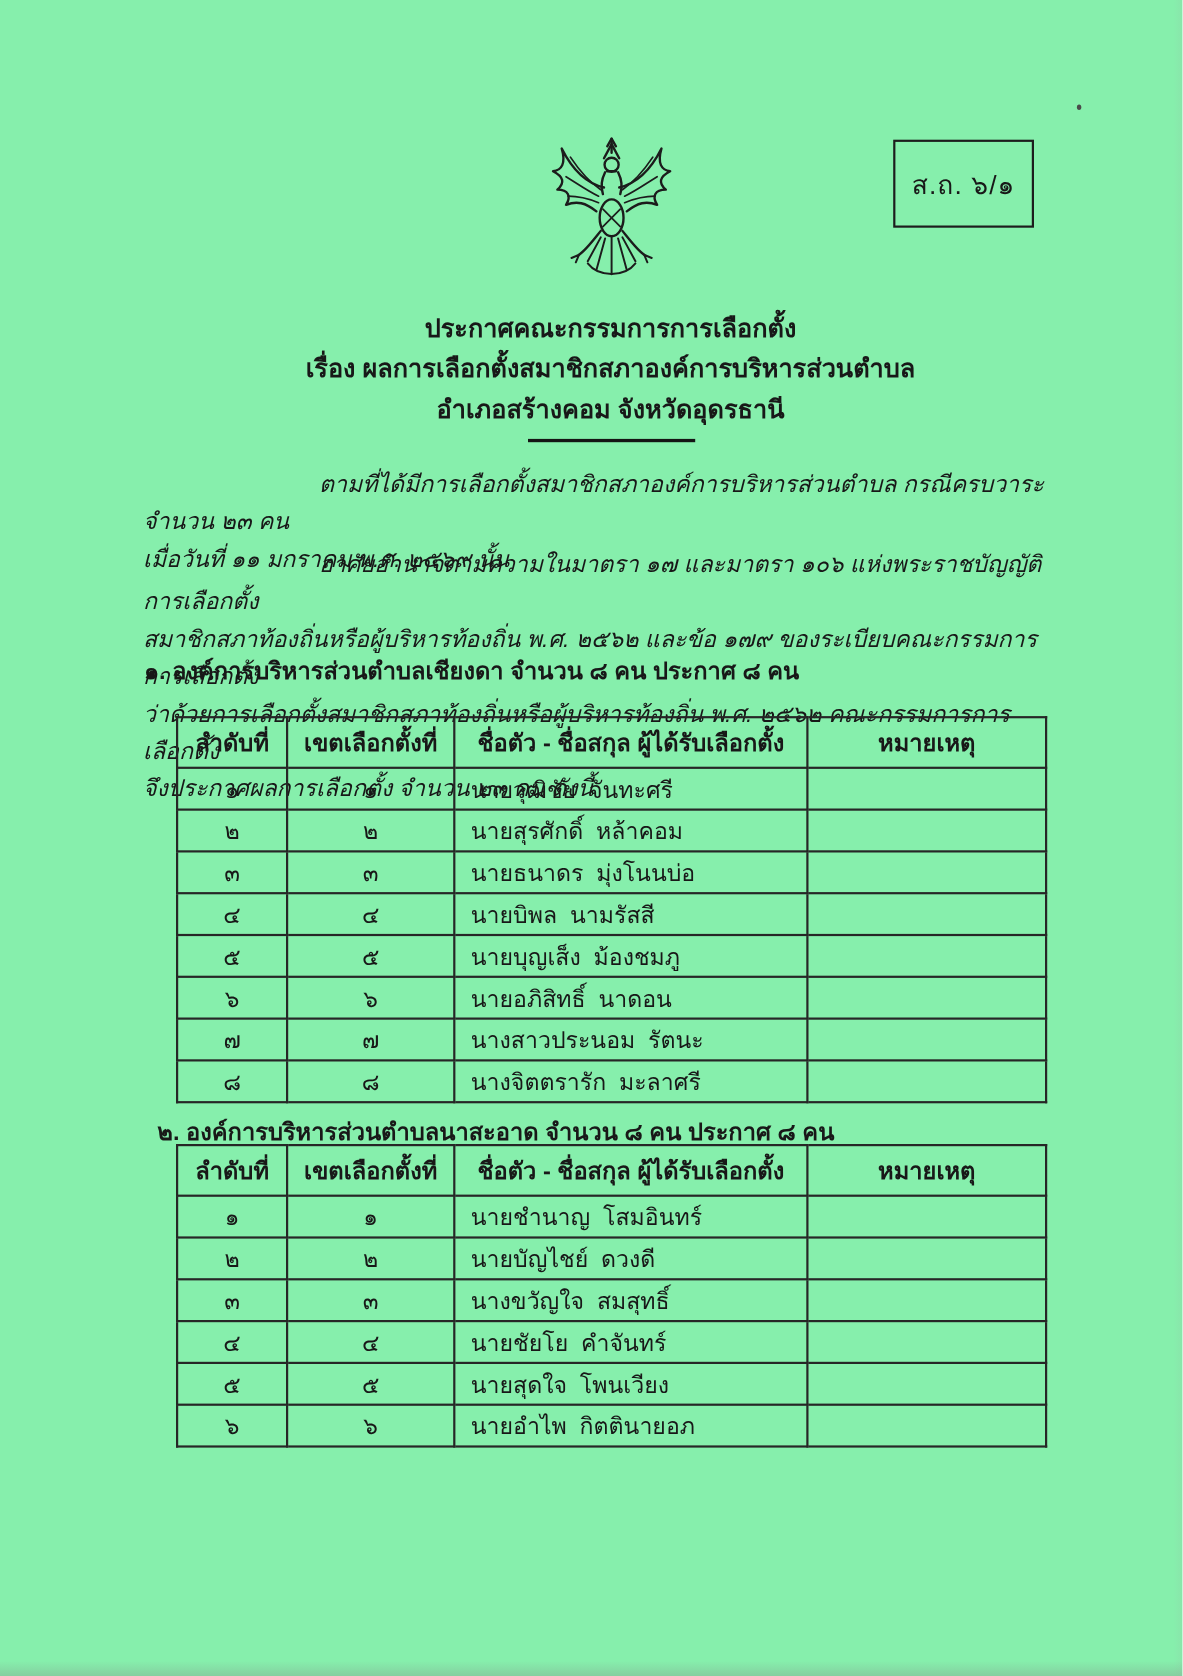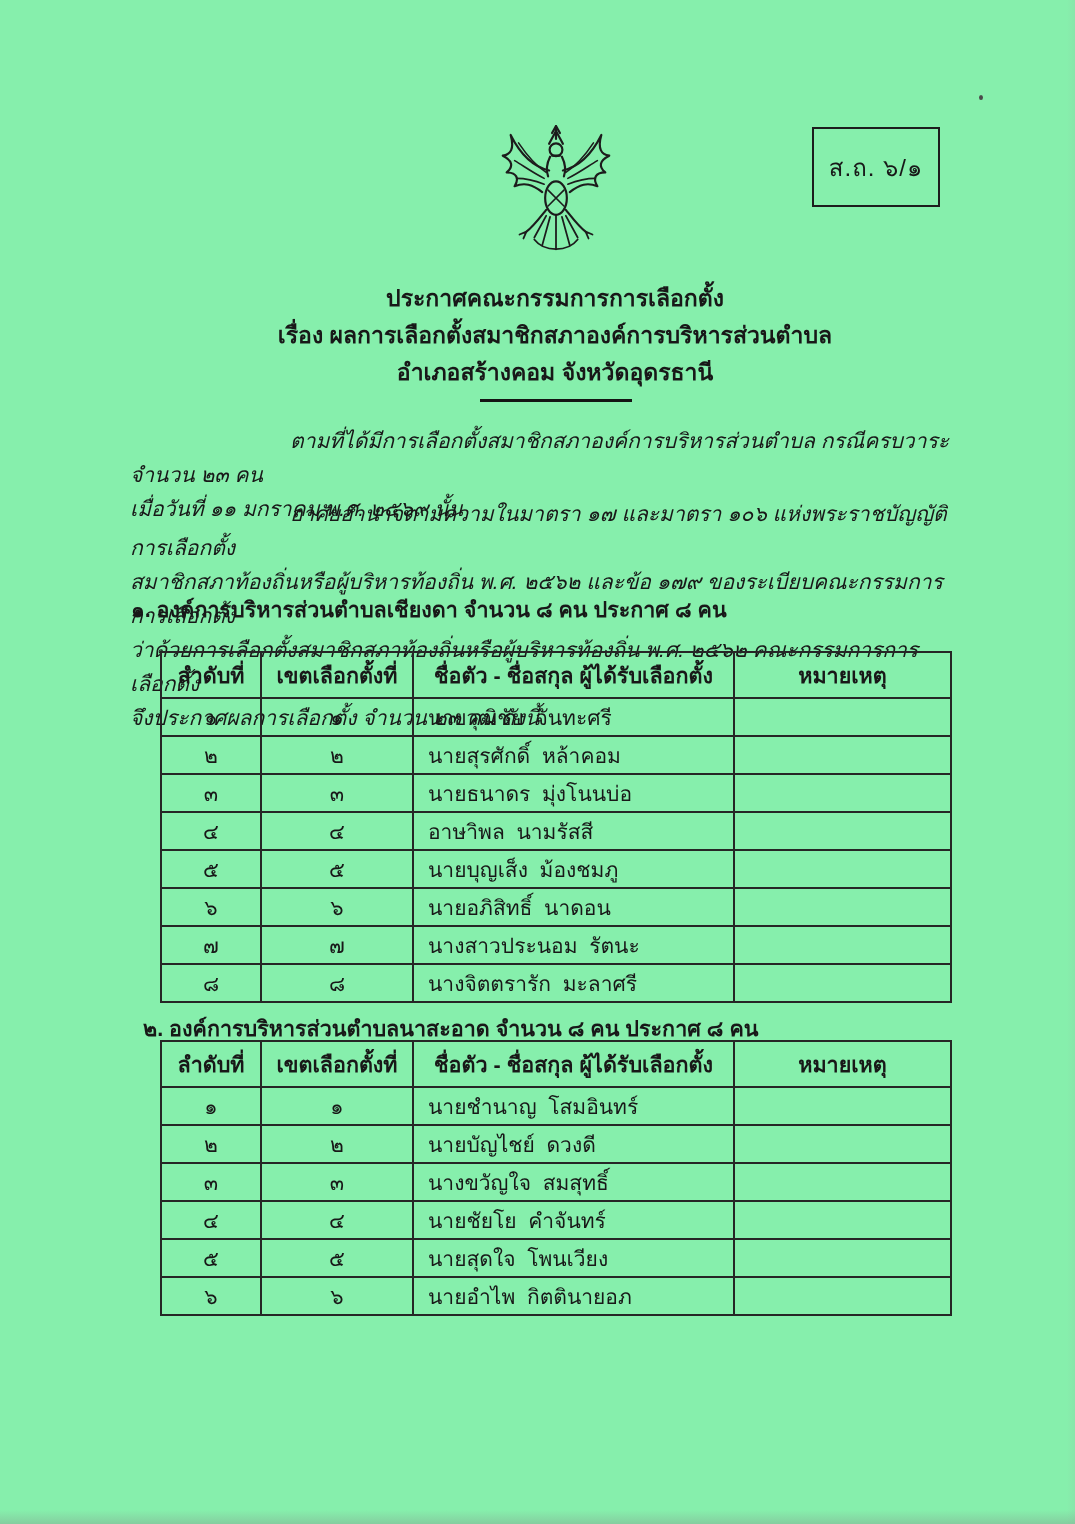--- a/index.html
+++ b/index.html
@@ -203,21 +203,21 @@
         </tr>
         <tr>
           <td class="c0">๓</td>
           <td class="c1">๓</td>
           <td class="c2">นายธนาดร  มุ่งโนนบ่อ</td>
           <td class="c3"></td>
         </tr>
         <tr>
           <td class="c0">๔</td>
           <td class="c1">๔</td>
-          <td class="c2">อาษาิพล  นามรัสสี</td>
+          <td class="c2">นายบิพล  นามรัสสี</td>
           <td class="c3"></td>
         </tr>
         <tr>
           <td class="c0">๕</td>
           <td class="c1">๕</td>
           <td class="c2">นายบุญเส็ง  ม้องชมภู</td>
           <td class="c3"></td>
         </tr>
         <tr>
           <td class="c0">๖</td>

